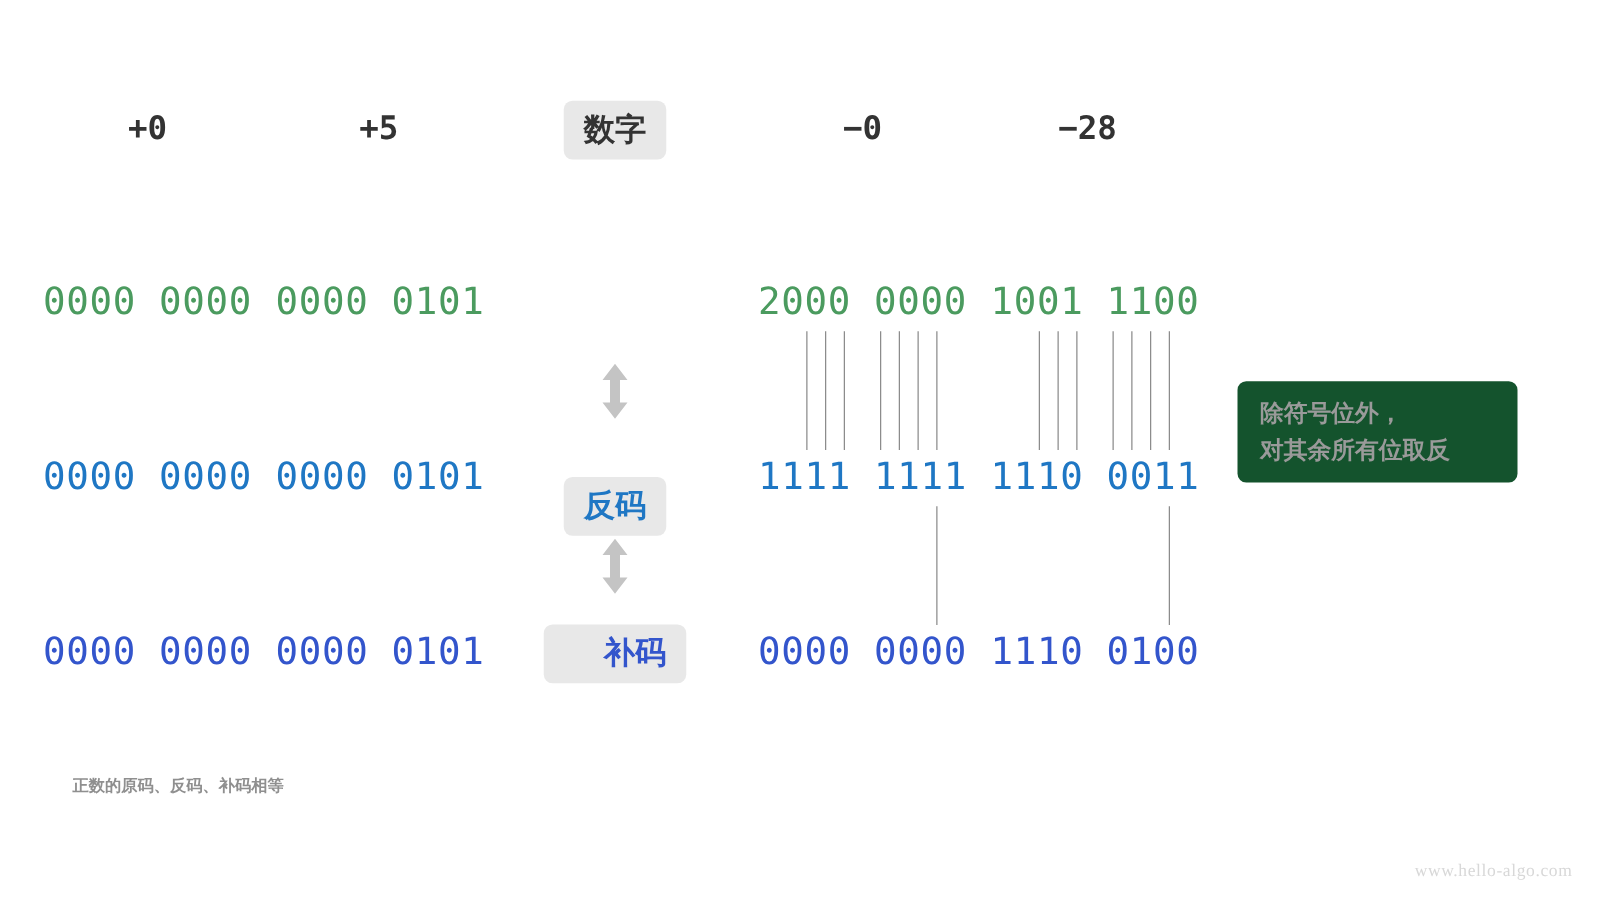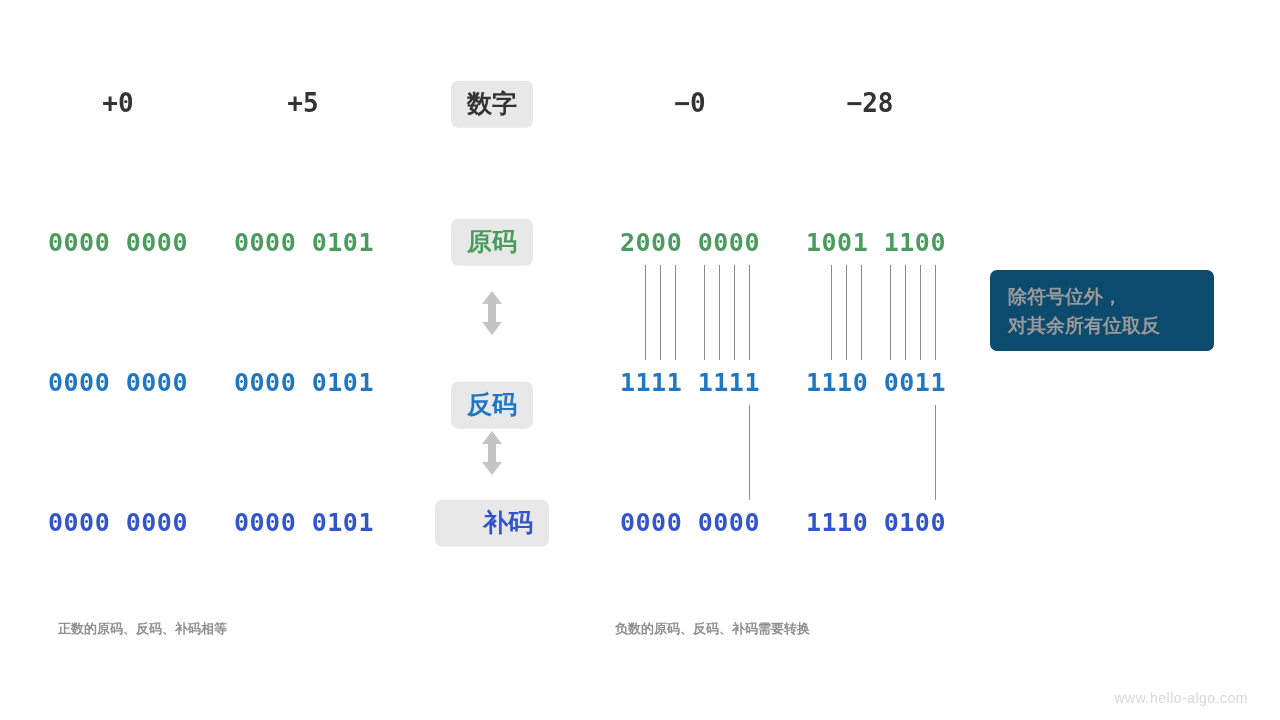--- a/index.html
+++ b/index.html
@@ -53,22 +53,22 @@
     box-sizing: border-box;
   }
   .badge-title { color: #333333; }
   .badge-sign  { color: #4b9b5f; }
   .badge-ones  { color: #1f77c4; }
   .badge-twos  { color: #3355cc; padding-left: 48px; }
 
   
   .bits {
     font-family: "DejaVu Sans Mono", "Liberation Mono", monospace;
-    font-size: 25px;
-    font-weight: bold;
+    font-size: 30px;
+    font-weight: normal;
     letter-spacing: 0.5px;
   }
   .bits-sign { color: #4b9b5f; }
   .bits-ones { color: #1f77c4; }
   .bits-twos { color: #3355cc; }
 
   
   .vbar-arrow {
     position: absolute;
     transform: translate(-50%, -50%);
@@ -80,47 +80,48 @@
   
   .connector {
     position: absolute;
     width: 1.4px;
     background: #8c8c8c;
   }
 
   
   .note {
     position: absolute;
-    background: #0c4a6e;
+    background: #14532d;
     border-radius: 7px;
     color: #9a9a9a;
     font-size: 19px;
     font-weight: bold;
     line-height: 1.5;
     padding: 12px 18px;
     box-sizing: border-box;
     white-space: pre-line;
+    margin-top: 35px;
   }
 
   
   .caption {
     position: absolute;
     color: #8f8f8f;
     font-size: 13px;
     font-weight: bold;
     white-space: nowrap;
   }
 
   
   .watermark {
     position: absolute;
-    right: 32px;
+    right: 22px;
     bottom: 14px;
     color: #d8d8d8;
-    font-family: Liberation Sans, sans-serif;
+    font-family: Liberation Serif, serif;
     font-size: 14px;
     letter-spacing: 0.5px;
     white-space: nowrap;
   }
 </style>
 </head>
 <body>
 
 <div class="stage">
 
@@ -131,21 +132,20 @@
   <div class="badge badge-title" style="left:492px; top:104px;">数字</div>
 
   <div class="cell num-head" style="left:690px; top:103px;">−0</div>
 
   <div class="cell num-head" style="left:870px; top:103px;">−28</div>
 
   <div class="cell bits bits-sign" style="left:118px; top:242px;">0000 0000</div>
 
   <div class="cell bits bits-sign" style="left:304px; top:242px;">0000 0101</div>
 
-  <div class="badge badge-sign" style="left:492px; top:242px;">原码</div>
 
   <div class="cell bits bits-sign" style="left:690px; top:242px;">2000 0000</div>
 
   <div class="cell bits bits-sign" style="left:876px; top:242px;">1001 1100</div>
 
   <div class="cell bits bits-ones" style="left:118px; top:382px;">0000 0000</div>
 
   <div class="cell bits bits-ones" style="left:304px; top:382px;">0000 0101</div>
 
   <div class="badge badge-ones" style="left:492px; top:383px;margin-top:22px;">反码</div>
@@ -194,17 +194,16 @@
 
   <div class="connector" style="left:749px; top:405px; height:95px;"></div>
   <div class="connector" style="left:935px; top:405px; height:95px;"></div>
 
   <div class="note" style="left:990px; top:270px; width:224px;">除符号位外，
 对其余所有位取反</div>
 
 
   <div class="caption" style="left:58px; top:620px;">正数的原码、反码、补码相等</div>
 
-  <div class="caption" style="left:615px; top:620px;">负数的原码、反码、补码需要转换</div>
 
   <div class="watermark">www.hello-algo.com</div>
 
 </div>
 
 </body></html>

